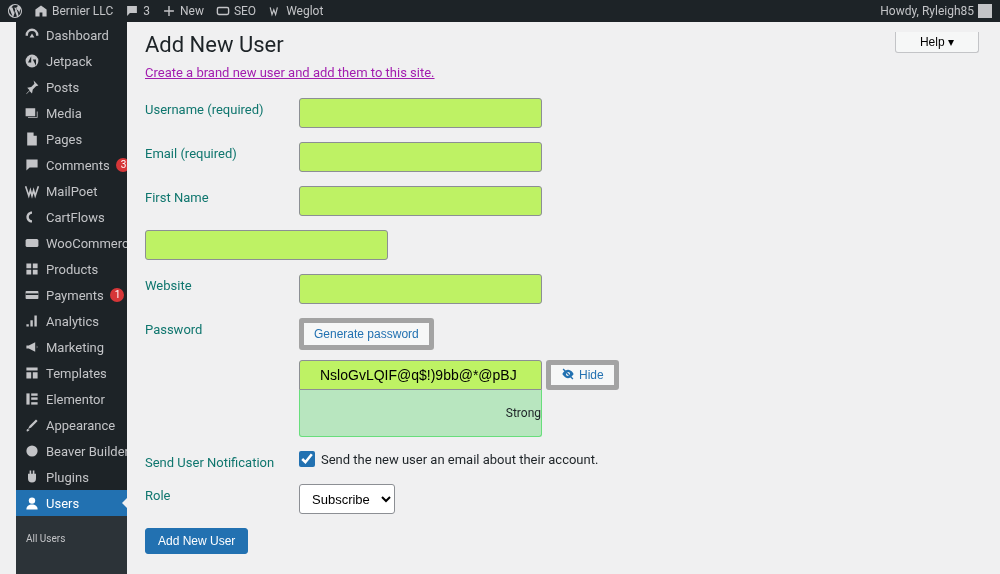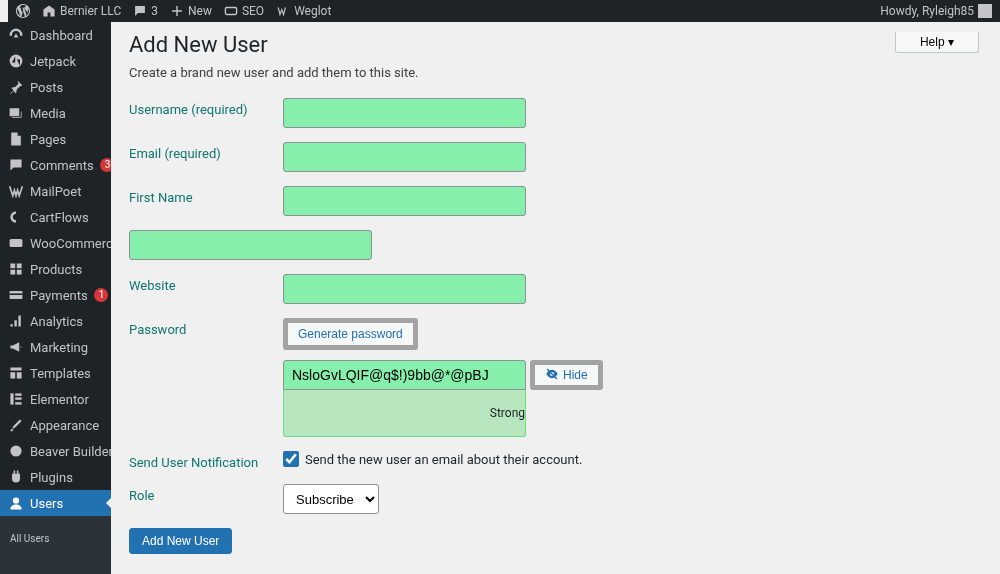--- a/index.html
+++ b/index.html
@@ -1,45 +1,45 @@
 <!DOCTYPE html>
 <html><head>
   <meta charset="utf-8">
   <style>
     * { box-sizing: border-box; margin: 0; padding: 0; }
     body { font-family: -apple-system, BlinkMacSystemFont, "Segoe UI", Roboto, sans-serif; font-size: 13px; color: #1d2327; background: #f0f0f1; width: 1000px; height: 574px; overflow: hidden; }
     
-    .toolbar { background: #1d2327; color: #c3c4c7; height: 22px; display: flex; align-items: center; padding: 0 8px; font-size: 12px; justify-content: space-between; margin-left: 8px; }
+    .toolbar { background: #1d2327; color: #c3c4c7; height: 22px; display: flex; align-items: center; padding: 0 8px; font-size: 12px; justify-content: space-between; }
     .toolbar-left { display: flex; align-items: center; gap: 12px; }
     .toolbar-right { display: flex; align-items: center; gap: 8px; }
     .toolbar-item { display: flex; align-items: center; gap: 4px; cursor: pointer; }
     .tb-icon { width: 14px; height: 14px; display: inline-flex; align-items: center; justify-content: center; }
     .avatar-sq { width: 14px; height: 14px; background: #c3c4c7; }
     
     .main-wrap { display: flex; height: calc(100% - 22px); }
     
-    .sidebar { width: 111px; background: #1d2327; color: #c3c4c7; overflow-y: auto; font-size: 13px; }
+    .sidebar { width: 111px; background: #1d2327; color: #c3c4c7; overflow-y: auto; font-size: 13px; margin-left: 16px; }
     .sb-item { display: flex; align-items: center; gap: 6px; padding: 5px 8px; cursor: pointer; color: #c3c4c7; white-space: nowrap; }
     .sb-item.active { background: #2271b1; color: #fff; position: relative; }
     .sb-item.active::after { content: ""; position: absolute; right: 0; top: 50%; transform: translateY(-50%); border: 5px solid transparent; border-right-color: #f0f0f1; }
     .sb-icon { width: 16px; height: 16px; display: inline-flex; align-items: center; justify-content: center; flex-shrink: 0; }
     .sb-sub { background: #2c3338; }
     .sb-sub-item { padding: 17px 10px; cursor: pointer; color: #c3c4c7; font-size: 10px; }
     .sb-sub-item.active { color: #fff; font-weight: 600; }
     .badge { background: #d63638; color: #fff; border-radius: 9px; padding: 0 5px; font-size: 10px; min-width: 14px; text-align: center; line-height: 14px; display: inline-block; }
     
     .content { flex: 1; background: #f0f0f1; padding: 10px 18px; overflow-y: auto; position: relative; }
     .help-btn { position: absolute; right: 21px; top: 10px; border: 1px solid #c3c4c7; background: #f6f7f7; padding: 3px 24px; font-size: 12px; cursor: pointer; border-radius: 0 0 3px 3px; border-top: none; }
     .page-title { font-size: 22px; font-weight: 400; color: #1d2327; margin-bottom: 8px; }
-    .page-desc { font-size: 13px; color: #404040; margin-bottom: 18px; }
+    .page-desc { font-size: 13px; color: #a21caf; margin-bottom: 18px; text-decoration: underline; }
     
     .form-row { display: flex; align-items: flex-start; margin-bottom: 14px; }
     .form-label { width: 154px; font-size: 13px; color: #0f766e; padding-top: 4px; }
     .form-field { flex: 1; }
-    .text-input { width: 243px; height: 30px; border: 1px solid #8c8f94; border-radius: 3px; padding: 0 8px; font-size: 14px; background: #86efac; }
+    .text-input { width: 243px; height: 30px; border: 1px solid #8c8f94; border-radius: 3px; padding: 0 20px; font-size: 14px; background: #bef264; }
     
     .btn-secondary { border: 5px solid #a3a3a3; color: #2271b1; background: #f6f7f7; border-radius: 3px; padding: 4px 10px; font-size: 12px; cursor: pointer; display: inline-flex; align-items: center; gap: 4px; }
     .btn-primary { border: 1px solid #2271b1; background: #2271b1; color: #fff; border-radius: 3px; padding: 5px 12px; font-size: 12px; cursor: pointer; }
     
     .pwd-wrap { display: flex; gap: 4px; margin-top: 10px; }
     .pwd-strength { width: 243px; background: #b8e6bf; text-align: right; padding: 16px 0; font-size: 12px; border: 1px solid #68de7c; border-top: none; border-radius: 0 0 3px 3px; }
     
     .checkbox-row { display: flex; align-items: center; gap: 6px; }
     .checkbox-row input[type="checkbox"] { width: 16px; height: 16px; accent-color: #2271b1; }
     

